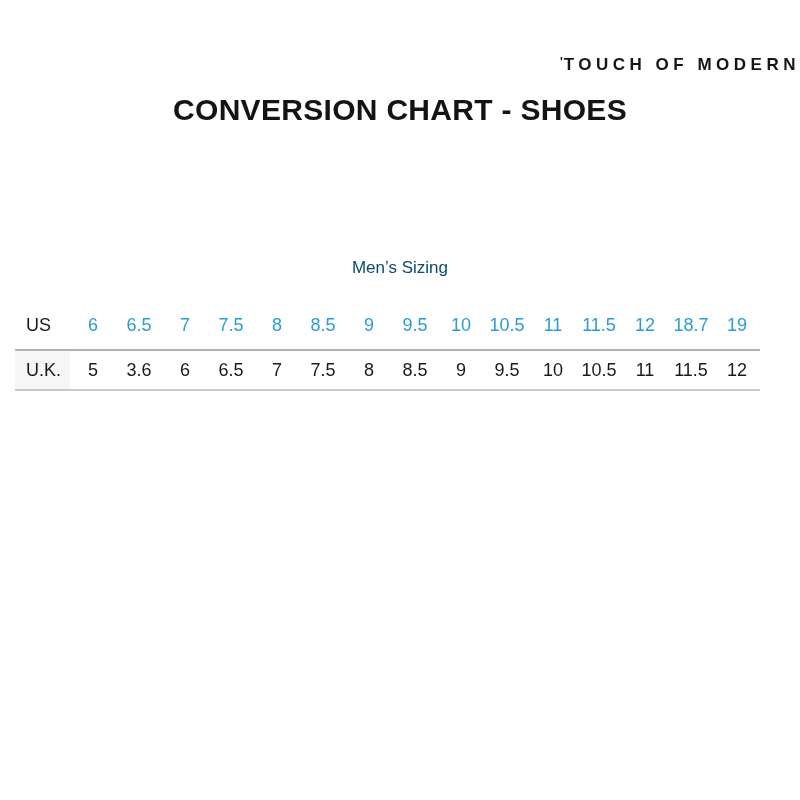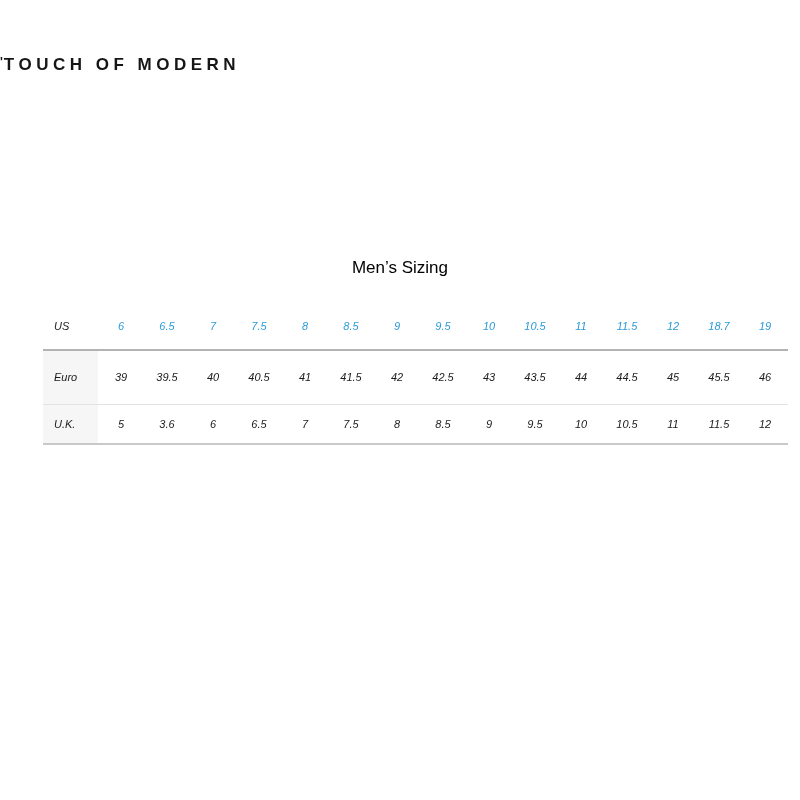--- a/index.html
+++ b/index.html
@@ -20,21 +20,21 @@
     position: relative;
     font-family: "Liberation Sans", sans-serif;
     color: var(--text);
     overflow: hidden;
   }
   .stage { position: absolute; inset: 0; }
 
   .logo {
     position: absolute;
     top: 56px; left: 0; width: 800px;
-    text-align: left;
+    text-align: right;
     font-size: 17px;
     font-weight: 700;
     letter-spacing: 4.5px;
     line-height: 18px;
     color: #161616;
     white-space: nowrap;
   }
   .logo-mark {
     display: inline-block;
     font-size: 12px;
@@ -54,32 +54,31 @@
     color: #141414;
     white-space: nowrap;
   }
 
   .sizing-label {
     position: absolute;
     top: 257px; left: 0; width: 800px;
     text-align: center;
     font-size: 17px;
     line-height: 22px;
-    color: #000000;
+    color: #0c4a6e;
   }
 
   table.size-table {
     position: absolute;
-    top: 302px; left: 43px;
+    top: 302px; left: 15px;
     width: 745px;
     border-collapse: collapse;
     table-layout: fixed;
-    font-size: 11px;
+    font-size: 18px;
     color: var(--text);
-    font-style: italic;
   }
   col.label-col { width: 55px; }
   .size-table td, .size-table th {
     padding: 0;
     vertical-align: middle;
     text-align: center;
     font-weight: 400;
   }
   .size-table th.row-label {
     text-align: left;
@@ -97,20 +96,21 @@
 
   tr.row-euro th, tr.row-uk th { background: var(--label-bg); }
 </style>
 </head>
 <body>
 
 <div class="stage">
 
   <div class="logo"><span class="logo-mark">'</span><span>TOUCH OF MODERN</span></div>
 
+  <div class="title">CONVERSION CHART - SHOES</div>
 
   <div class="sizing-label">Men’s Sizing</div>
 
   <table class="size-table">
     <colgroup>
       <col class="label-col">
     </colgroup>
     <tbody>
         <tr class="row-us">
           <th class="row-label">US</th>
@@ -123,38 +123,20 @@
           <td>9</td>
           <td>9.5</td>
           <td>10</td>
           <td>10.5</td>
           <td>11</td>
           <td>11.5</td>
           <td>12</td>
           <td>18.7</td>
           <td>19</td>
         </tr>
-        <tr class="row-euro">
-          <th class="row-label">Euro</th>
-          <td>39</td>
-          <td>39.5</td>
-          <td>40</td>
-          <td>40.5</td>
-          <td>41</td>
-          <td>41.5</td>
-          <td>42</td>
-          <td>42.5</td>
-          <td>43</td>
-          <td>43.5</td>
-          <td>44</td>
-          <td>44.5</td>
-          <td>45</td>
-          <td>45.5</td>
-          <td>46</td>
-        </tr>
         <tr class="row-uk">
           <th class="row-label">U.K.</th>
           <td>5</td>
           <td>3.6</td>
           <td>6</td>
           <td>6.5</td>
           <td>7</td>
           <td>7.5</td>
           <td>8</td>
           <td>8.5</td>

